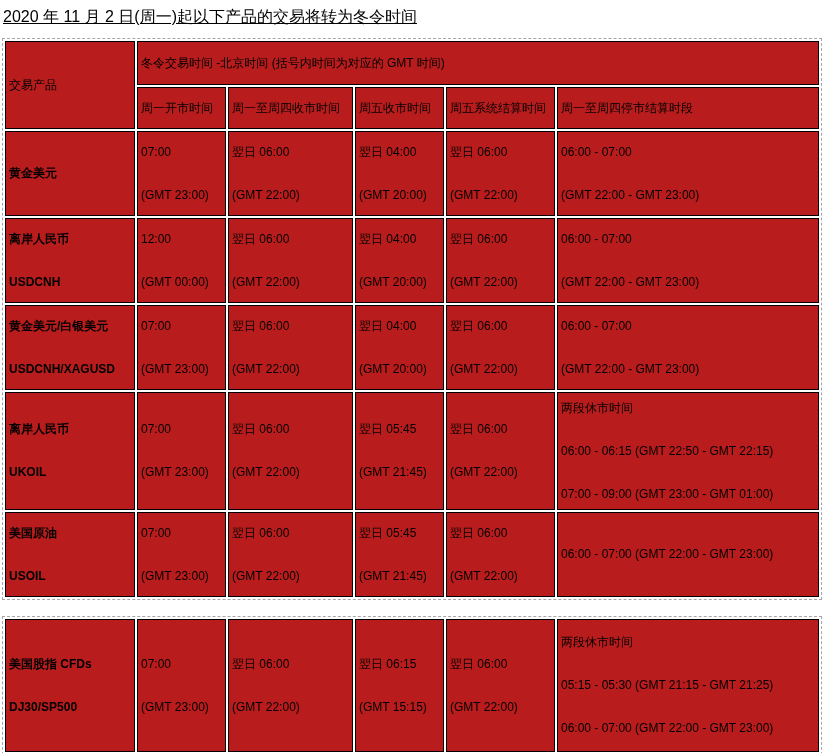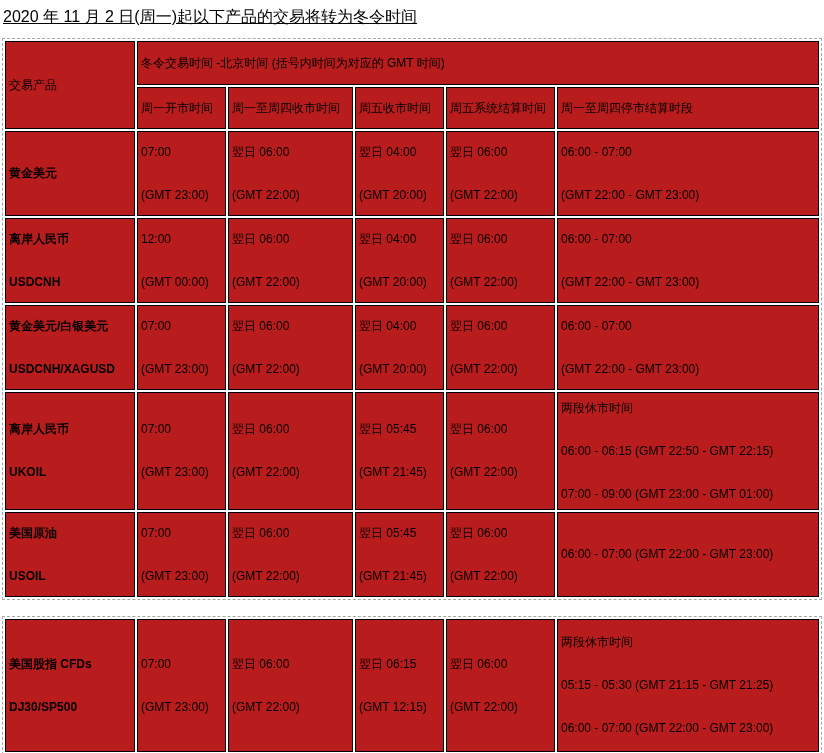--- a/index.html
+++ b/index.html
@@ -232,21 +232,21 @@
         <td>
           <p class="line">07:00</p>
           <p class="line">(GMT 23:00)</p>
         </td>
         <td>
           <p class="line">翌日 06:00</p>
           <p class="line">(GMT 22:00)</p>
         </td>
         <td>
           <p class="line">翌日 06:15</p>
-          <p class="line">(GMT 12:15)</p>
+          <p class="line">(GMT 15:15)</p>
         </td>
         <td>
           <p class="line">翌日 06:00</p>
           <p class="line">(GMT 22:00)</p>
         </td>
         <td>
           <p class="line">两段休市时间</p>
           <p class="line">05:15 - 05:30 (GMT 21:15 - GMT 21:25)</p>
           <p class="line">06:00 - 07:00 (GMT 22:00 - GMT 23:00)</p>
         </td>

